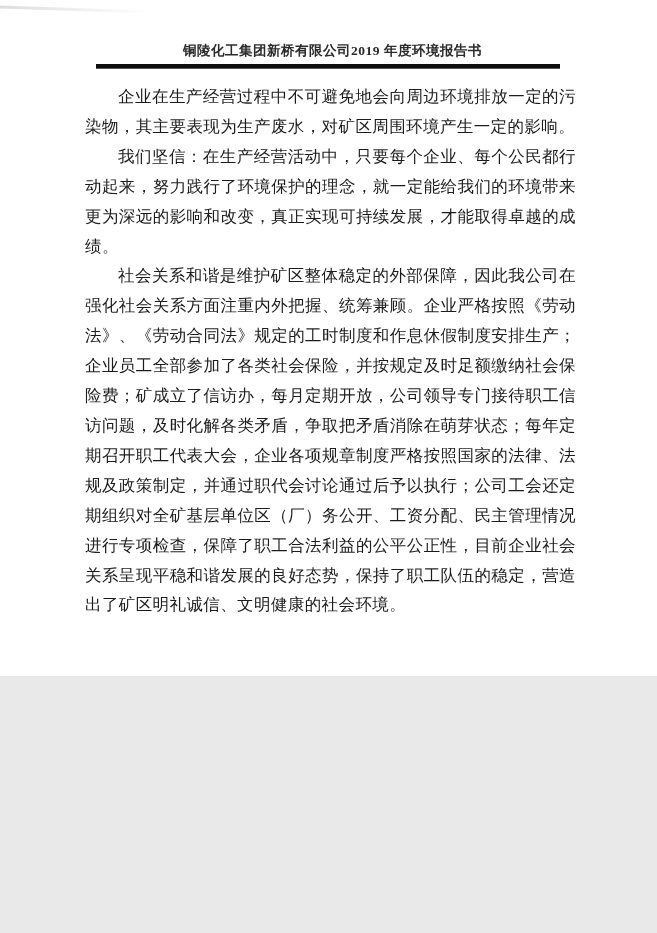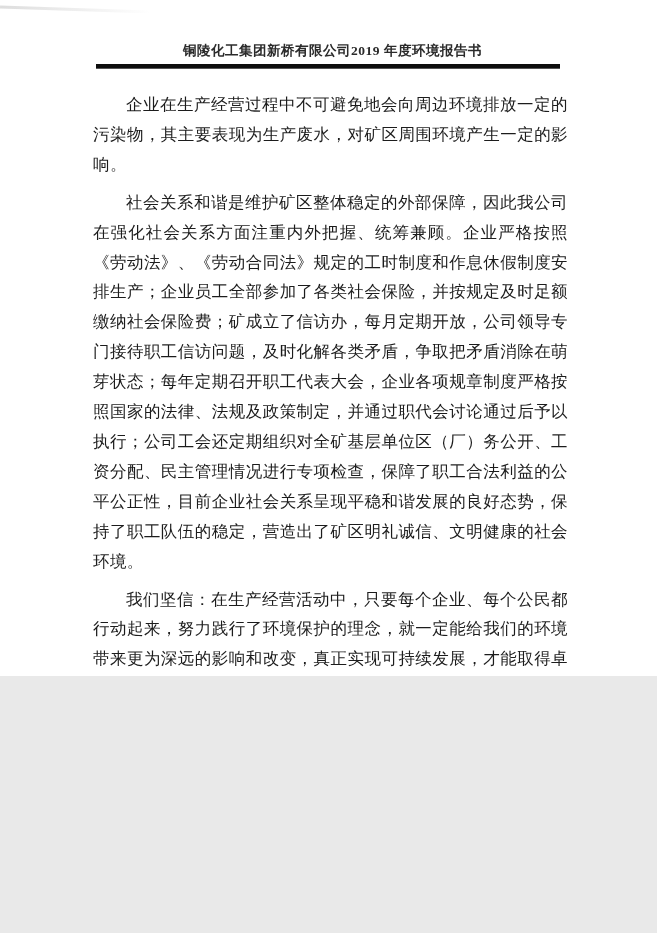--- a/index.html
+++ b/index.html
@@ -53,21 +53,21 @@
     width: 491px;
     font-size: 16.5px;
     line-height: 29.9px;
     color: #1c1c1c;
     text-align: justify;
     text-justify: inter-ideograph;
     word-break: break-all;
     letter-spacing: 0.4px;
   }
   .content p {
-    margin: 8px;
+    margin: 0;
     padding: 0;
     text-indent: 2em;
   }
   .section-heading {
     text-indent: 2em;
   }
   .footer {
     position: absolute;
     top: 858px;
     left: 0;
@@ -83,20 +83,20 @@
 
 <div class="page">
   <div class="scan-artifact"></div>
 
   <div class="header-title">铜陵化工集团新桥有限公司2019 年度环境报告书</div>
 
   <div class="header-rule"></div>
 
   <div class="content">
     <p>企业在生产经营过程中不可避免地会向周边环境排放一定的污染物，其主要表现为生产废水，对矿区周围环境产生一定的影响。</p>
+    <p>我们坚信：在生产经营活动中，只要每个企业、每个公民都行动起来，努力践行了环境保护的理念，就一定能给我们的环境带来更为深远的影响和改变，真正实现可持续发展，才能取得卓越的成绩。</p>
     <p>社会关系和谐是维护矿区整体稳定的外部保障，因此我公司在强化社会关系方面注重内外把握、统筹兼顾。企业严格按照《劳动法》、《劳动合同法》规定的工时制度和作息休假制度安排生产；企业员工全部参加了各类社会保险，并按规定及时足额缴纳社会保险费；矿成立了信访办，每月定期开放，公司领导专门接待职工信访问题，及时化解各类矛盾，争取把矛盾消除在萌芽状态；每年定期召开职工代表大会，企业各项规章制度严格按照国家的法律、法规及政策制定，并通过职代会讨论通过后予以执行；公司工会还定期组织对全矿基层单位区（厂）务公开、工资分配、民主管理情况进行专项检查，保障了职工合法利益的公平公正性，目前企业社会关系呈现平稳和谐发展的良好态势，保持了职工队伍的稳定，营造出了矿区明礼诚信、文明健康的社会环境。</p>
-    <p>我们坚信：在生产经营活动中，只要每个企业、每个公民都行动起来，努力践行了环境保护的理念，就一定能给我们的环境带来更为深远的影响和改变，真正实现可持续发展，才能取得卓越的成绩。</p>
   </div>
 
   <div class="footer">
     <span>- 36 -</span>
   </div>
 </div>
 
 </body></html>

